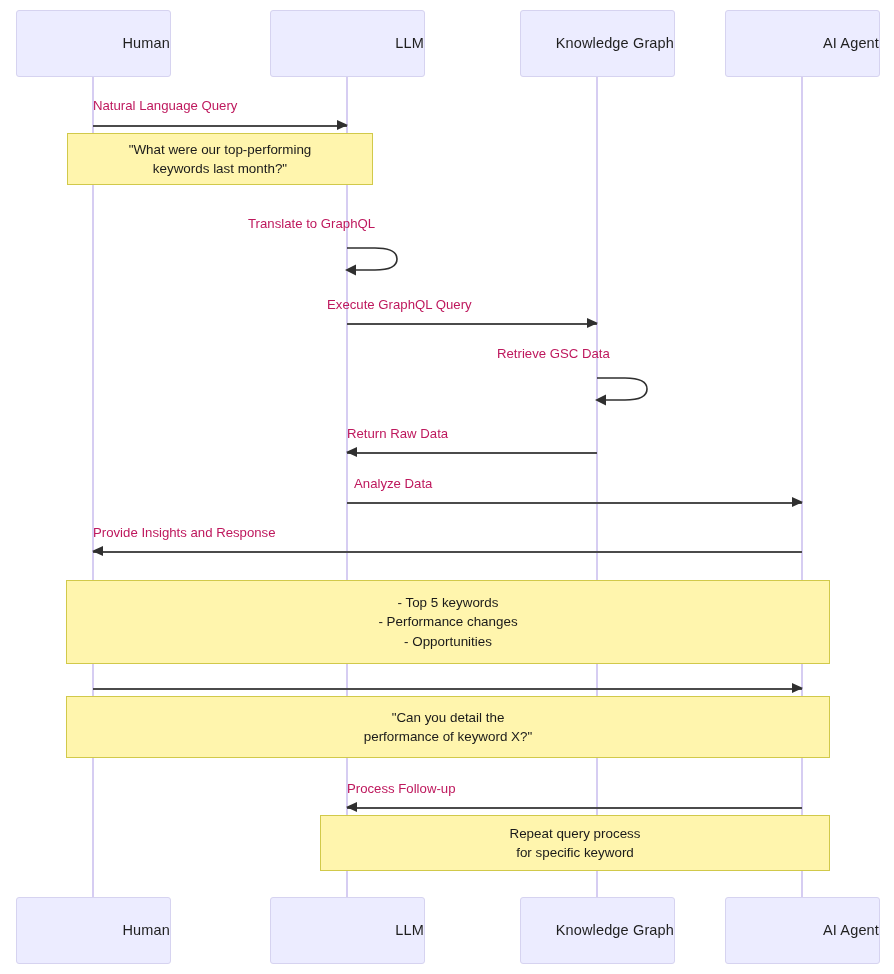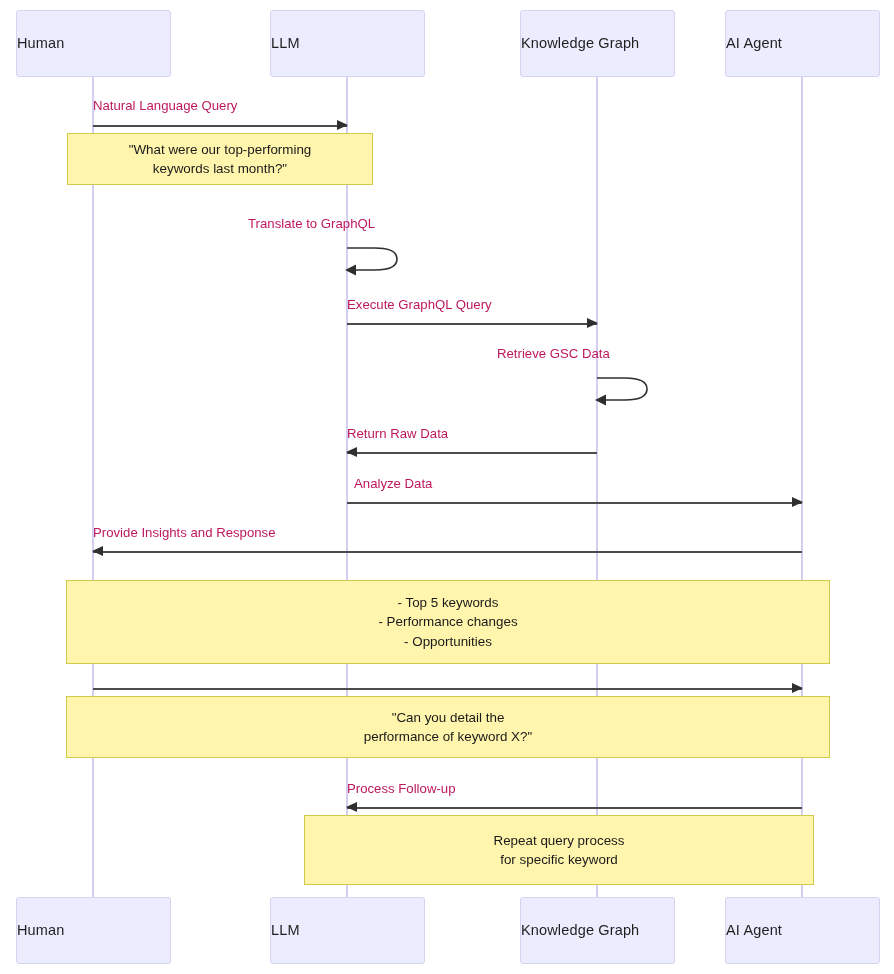--- a/index.html
+++ b/index.html
@@ -19,21 +19,21 @@
   }
   
   .actor-box {
     position: absolute;
     box-sizing: border-box;
     background: #ECECFF;
     border: 1px solid #d6d3f0;
     border-radius: 3px;
     display: flex;
     align-items: center;
-    justify-content: flex-start;
+    justify-content: flex-end;
     color: #1f1f1f;
     font-size: 14.5px;
     font-weight: 400;
     letter-spacing: 0.15px;
     text-align: center;
     line-height: 1.2;
     user-select: none;
   }
   
   .lifeline {
@@ -140,21 +140,21 @@
   </div>
 
   <div class="msg-label" style="left:248px; top:216px; width:200px;">Translate to GraphQL</div>
   <div class="selfloop" style="left:341px; top:242px; width:64px; height:34px;">
     <svg width="64" height="34" viewBox="0 0 64 34">
       <path d="M6 6 L34 6 Q56 6 56 17 Q56 28 34 28 L15 28" fill="none" stroke="#2f2f2f" stroke-width="1.6"></path>
       <path d="M15 22.4 L15 33.6 L4 28 Z" fill="#2f2f2f"></path>
     </svg>
   </div>
 
-  <div class="msg-label" style="left:347px; top:297px; width:250px;">Execute GraphQL Query</div>
+  <div class="msg-label" style="left:327px; top:297px; width:250px;">Execute GraphQL Query</div>
   <div class="msg to-right" style="left:347px; top:323px; width:250px;">
     <div class="line"></div>
     <div class="head"></div>
   </div>
 
   <div class="msg-label" style="left:497px; top:346px; width:200px;">Retrieve GSC Data</div>
   <div class="selfloop" style="left:591px; top:372px; width:64px; height:34px;">
     <svg width="64" height="34" viewBox="0 0 64 34">
       <path d="M6 6 L34 6 Q56 6 56 17 Q56 28 34 28 L15 28" fill="none" stroke="#2f2f2f" stroke-width="1.6"></path>
       <path d="M15 22.4 L15 33.6 L4 28 Z" fill="#2f2f2f"></path>
@@ -194,21 +194,21 @@
     <span>"Can you detail the</span>
     <span>performance of keyword X?"</span>
   </div>
 
   <div class="msg-label" style="left:347px; top:781px; width:455px;">Process Follow-up</div>
   <div class="msg to-left" style="left:347px; top:807px; width:455px;">
     <div class="line"></div>
     <div class="head"></div>
   </div>
 
-  <div class="note" style="left:304px; top:815px; width:510px; height:70px; flex-direction:column;">
+  <div class="note" style="left:320px; top:815px; width:510px; height:56px; flex-direction:column;">
     <span>Repeat query process</span>
     <span>for specific keyword</span>
   </div>
 
   <div class="actor-box" style="left:16px; top:897px; width:155px; height:67px;">
     <span>Human</span>
   </div>
   <div class="actor-box" style="left:270px; top:897px; width:155px; height:67px;">
     <span>LLM</span>
   </div>

